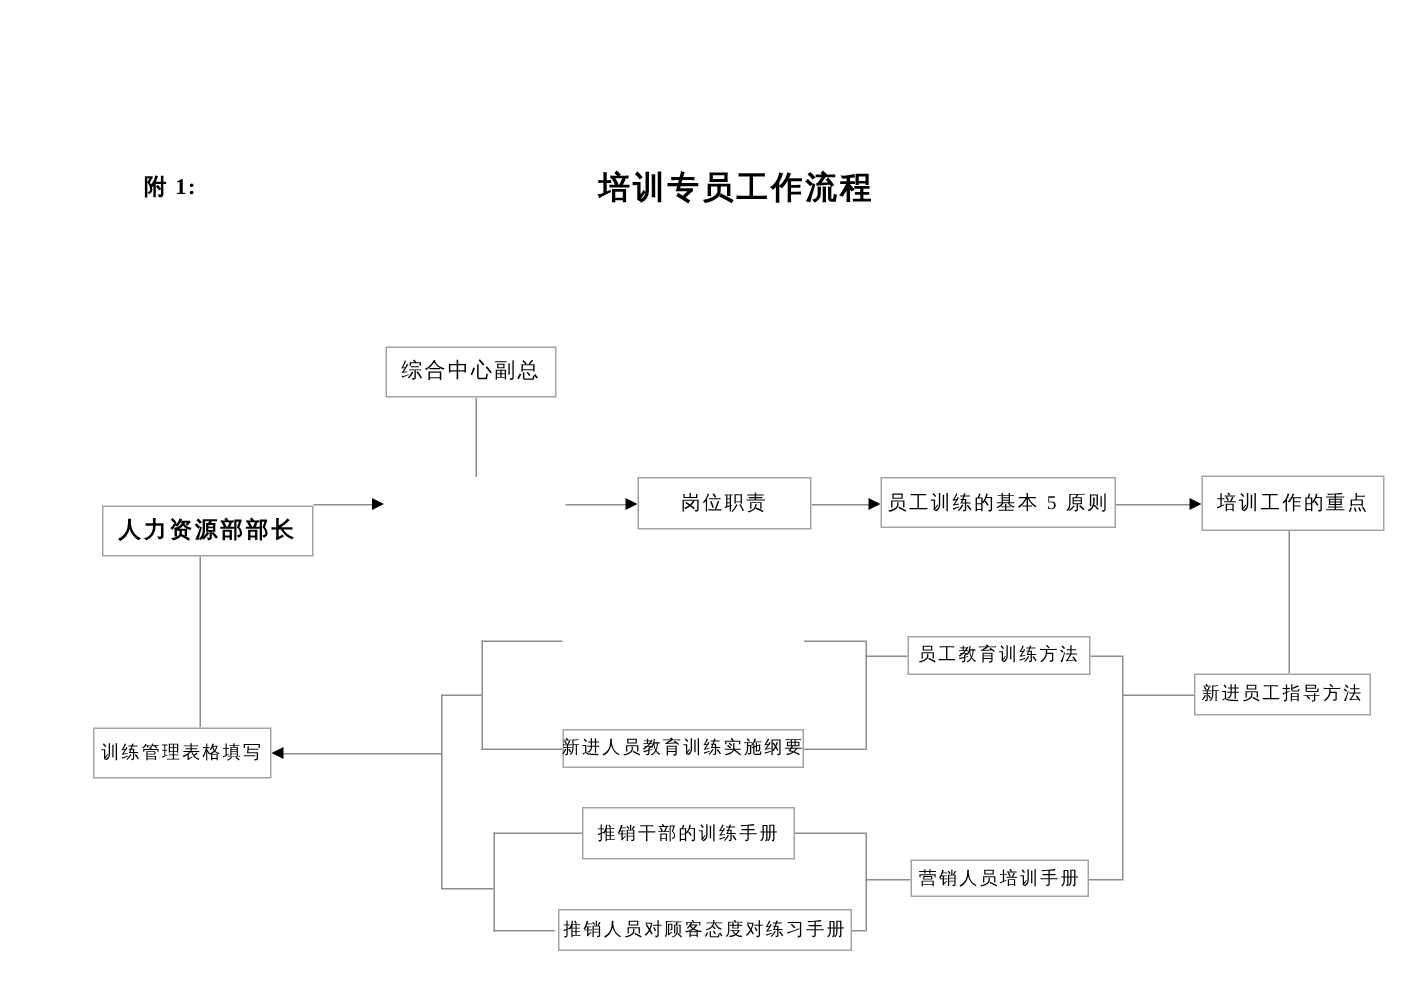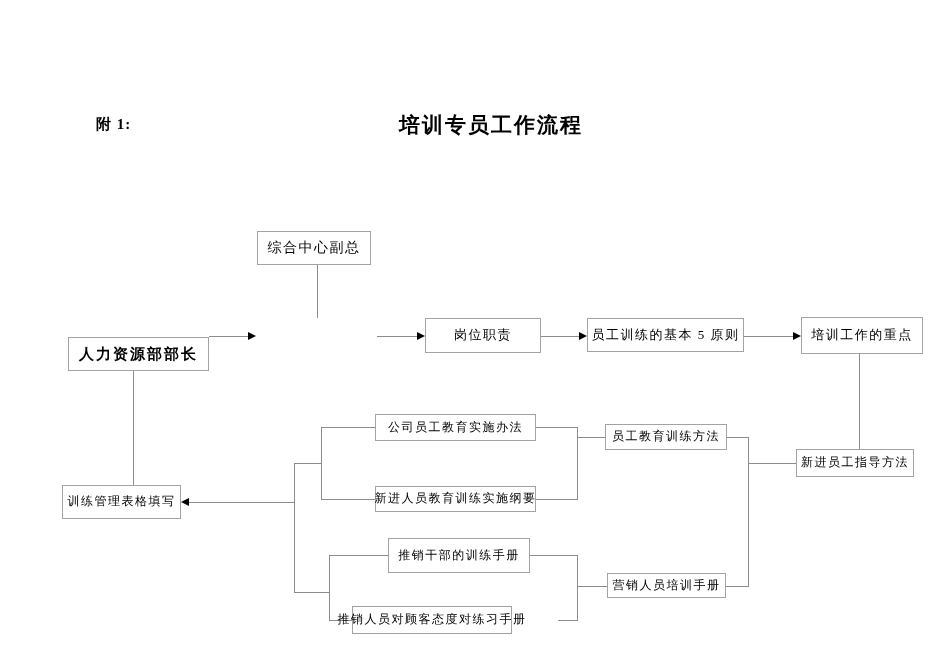--- a/index.html
+++ b/index.html
@@ -80,22 +80,21 @@
       <div class="arr right" style="left: 401px; top: 332px;"></div>
       <div class="arr right" style="left: 563px; top: 332px;"></div>
       <div class="arr right" style="left: 777px; top: 332px;"></div>
       <div class="arr up" style="left: 113px; top: 353px;"></div>
       <div class="arr left" style="left: 165px; top: 498px;"></div>
       <div class="node" style="left: 241px; top: 231px; width: 114px; height: 34px; font-size: 14px; border-color: rgb(163, 163, 163); color: rgb(0, 0, 0);">综合中心副总</div>
       <div class="node bold" style="left: 52px; top: 337px; width: 141px; height: 34px; font-size: 15px; border-color: rgb(163, 163, 163); color: rgb(0, 0, 0);">人力资源部部长</div>
       <div class="node" style="left: 409px; top: 318px; width: 116px; height: 35px; font-size: 13px; border-color: rgb(163, 163, 163); color: rgb(0, 0, 0);">岗位职责</div>
       <div class="node" style="left: 571px; top: 318px; width: 157px; height: 34px; font-size: 13px; border-color: rgb(163, 163, 163); color: rgb(0, 0, 0);">员工训练的基本 5 原则</div>
       <div class="node" style="left: 785px; top: 317px; width: 122px; height: 37px; font-size: 13px; border-color: rgb(163, 163, 163); color: rgb(0, 0, 0);">培训工作的重点</div>
-      <div class="node" style="left: 359px; top: 414px; width: 161px; height: 27px; font-size: 12px; border-color: rgb(163, 163, 163); color: rgb(0, 0, 0);">公司员工教育实施办法</div>
       <div class="node" style="left: 589px; top: 424px; width: 122px; height: 26px; font-size: 12px; border-color: rgb(163, 163, 163); color: rgb(0, 0, 0);">员工教育训练方法</div>
       <div class="node" style="left: 359px; top: 486px; width: 161px; height: 26px; font-size: 12px; border-color: rgb(163, 163, 163); color: rgb(0, 0, 0);">新进人员教育训练实施纲要</div>
       <div class="node" style="left: 780px; top: 449px; width: 118px; height: 28px; font-size: 12px; border-color: rgb(163, 163, 163); color: rgb(0, 0, 0);">新进员工指导方法</div>
       <div class="node" style="left: 46px; top: 485px; width: 119px; height: 34px; font-size: 12px; border-color: rgb(163, 163, 163); color: rgb(0, 0, 0);">训练管理表格填写</div>
       <div class="node" style="left: 372px; top: 538px; width: 142px; height: 35px; font-size: 12px; border-color: rgb(163, 163, 163); color: rgb(0, 0, 0);">推销干部的训练手册</div>
       <div class="node" style="left: 591px; top: 573px; width: 119px; height: 25px; font-size: 12px; border-color: rgb(163, 163, 163); color: rgb(0, 0, 0);">营销人员培训手册</div>
-      <div class="node" style="left: 336px; top: 606px; width: 160px; height: 28px; font-size: 12px; border-color: rgb(163, 163, 163); color: rgb(0, 0, 0);">推销人员对顾客态度对练习手册</div>
+      <div class="node" style="left: 356px; top: 606px; width: 196px; height: 28px; font-size: 12px; border-color: rgb(163, 163, 163); color: rgb(0, 0, 0);">推销人员对顾客态度对练习手册</div>
     </div>
 </div>
 
 </body></html>

